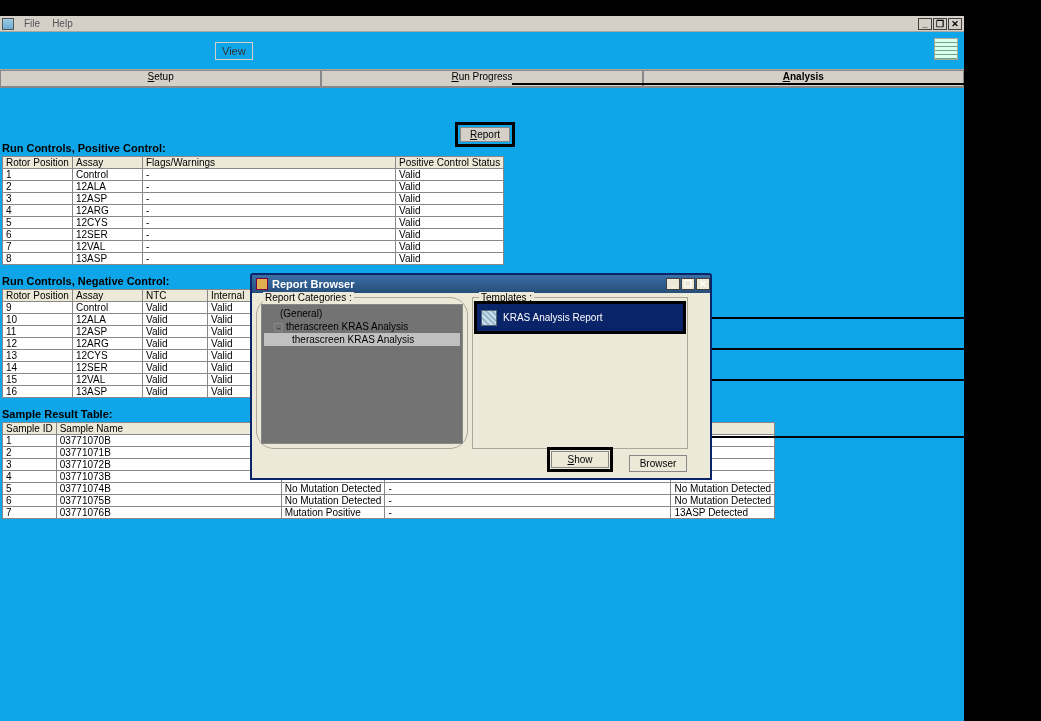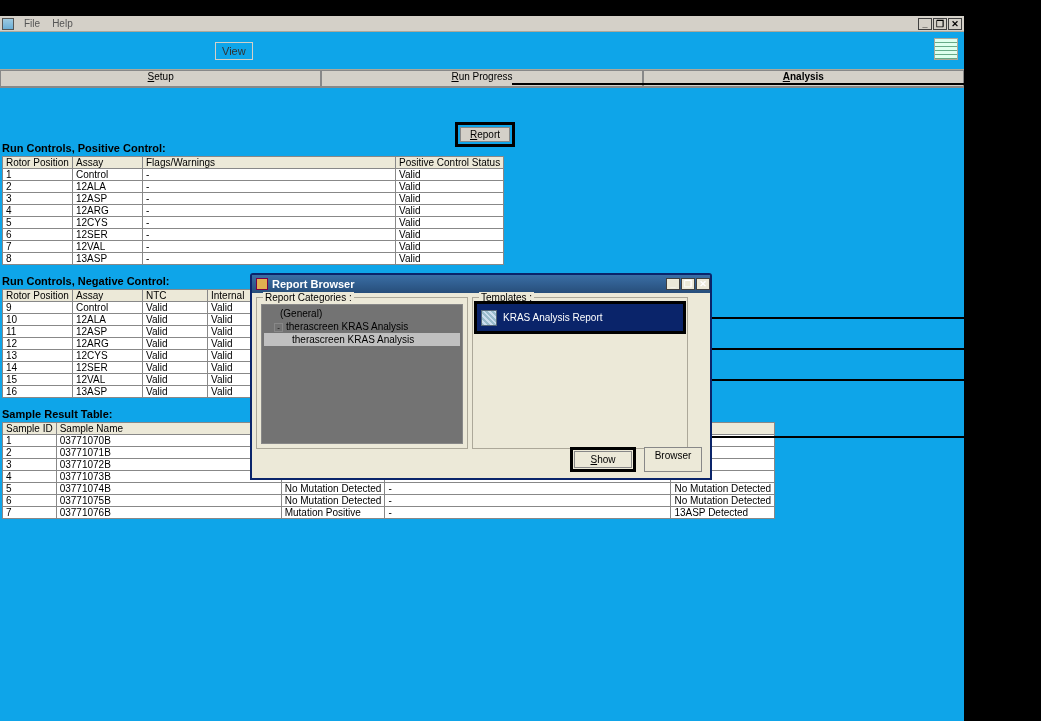--- a/index.html
+++ b/index.html
@@ -197,21 +197,21 @@
     position: relative;
     background: #ece9d8;
   }
   .group-label {
     position: absolute;
     top: -6px; left: 6px;
     background: #ece9d8;
     padding: 0 2px;
     font-size: 10px;
   }
-  .cat-left { width: 212px; height: 152px; }
+  .cat-left { width: 212px; height: 152px; border-radius: 18px; }
   .tpl-right { width: 216px; height: 152px; }
 
   .tree {
     background: #737373;
     border: 1px solid #888;
     height: 140px;
     overflow: auto;
     font-size: 10px;
     padding: 2px;
   }
@@ -234,23 +234,24 @@
   .tpl-item .tpl-icon {
     position: absolute;
     left: 4px; top: 6px;
     width: 16px; height: 16px;
     background: repeating-linear-gradient(45deg,#9bc 0 2px,#cde 2px 4px);
     border: 1px solid #567;
   }
 
   .dialog-btns {
     position: absolute;
-    right: 8px; bottom: 6px;
-    display: flex;
-    gap: 8px;
+    right: 23px; bottom: 6px;
+    display: flex;
+    gap: 16px;
+    align-items: flex-end;
   }
   .dlg-btn {
     width: 58px;
     text-align: center;
     border: 1px solid #888;
     background: #ece9d8;
     padding: 2px 0;
     font-size: 10px;
   }
   .show-frame {

